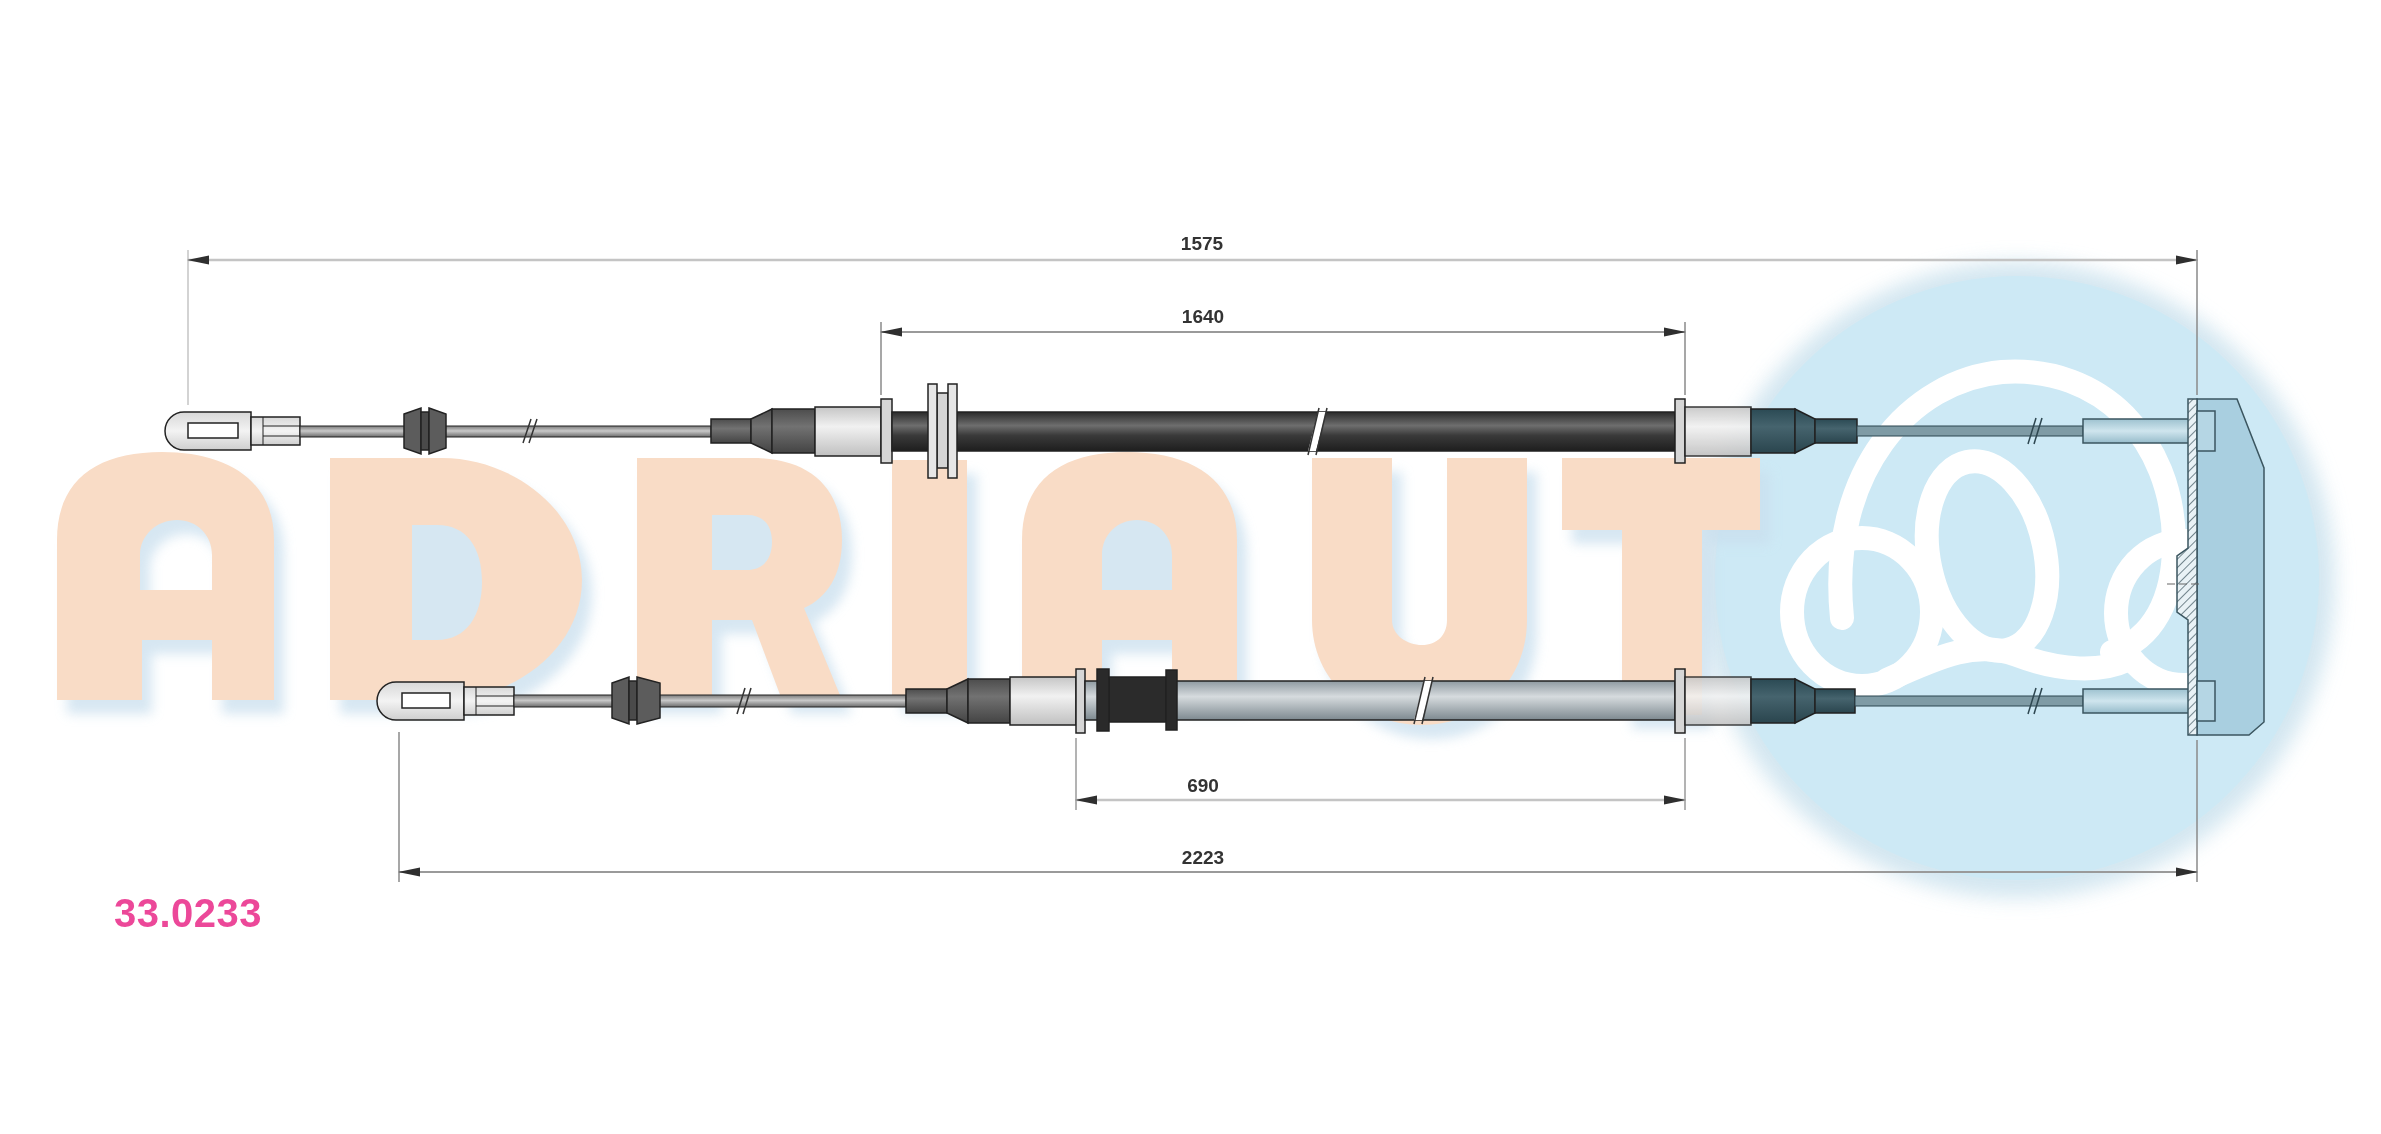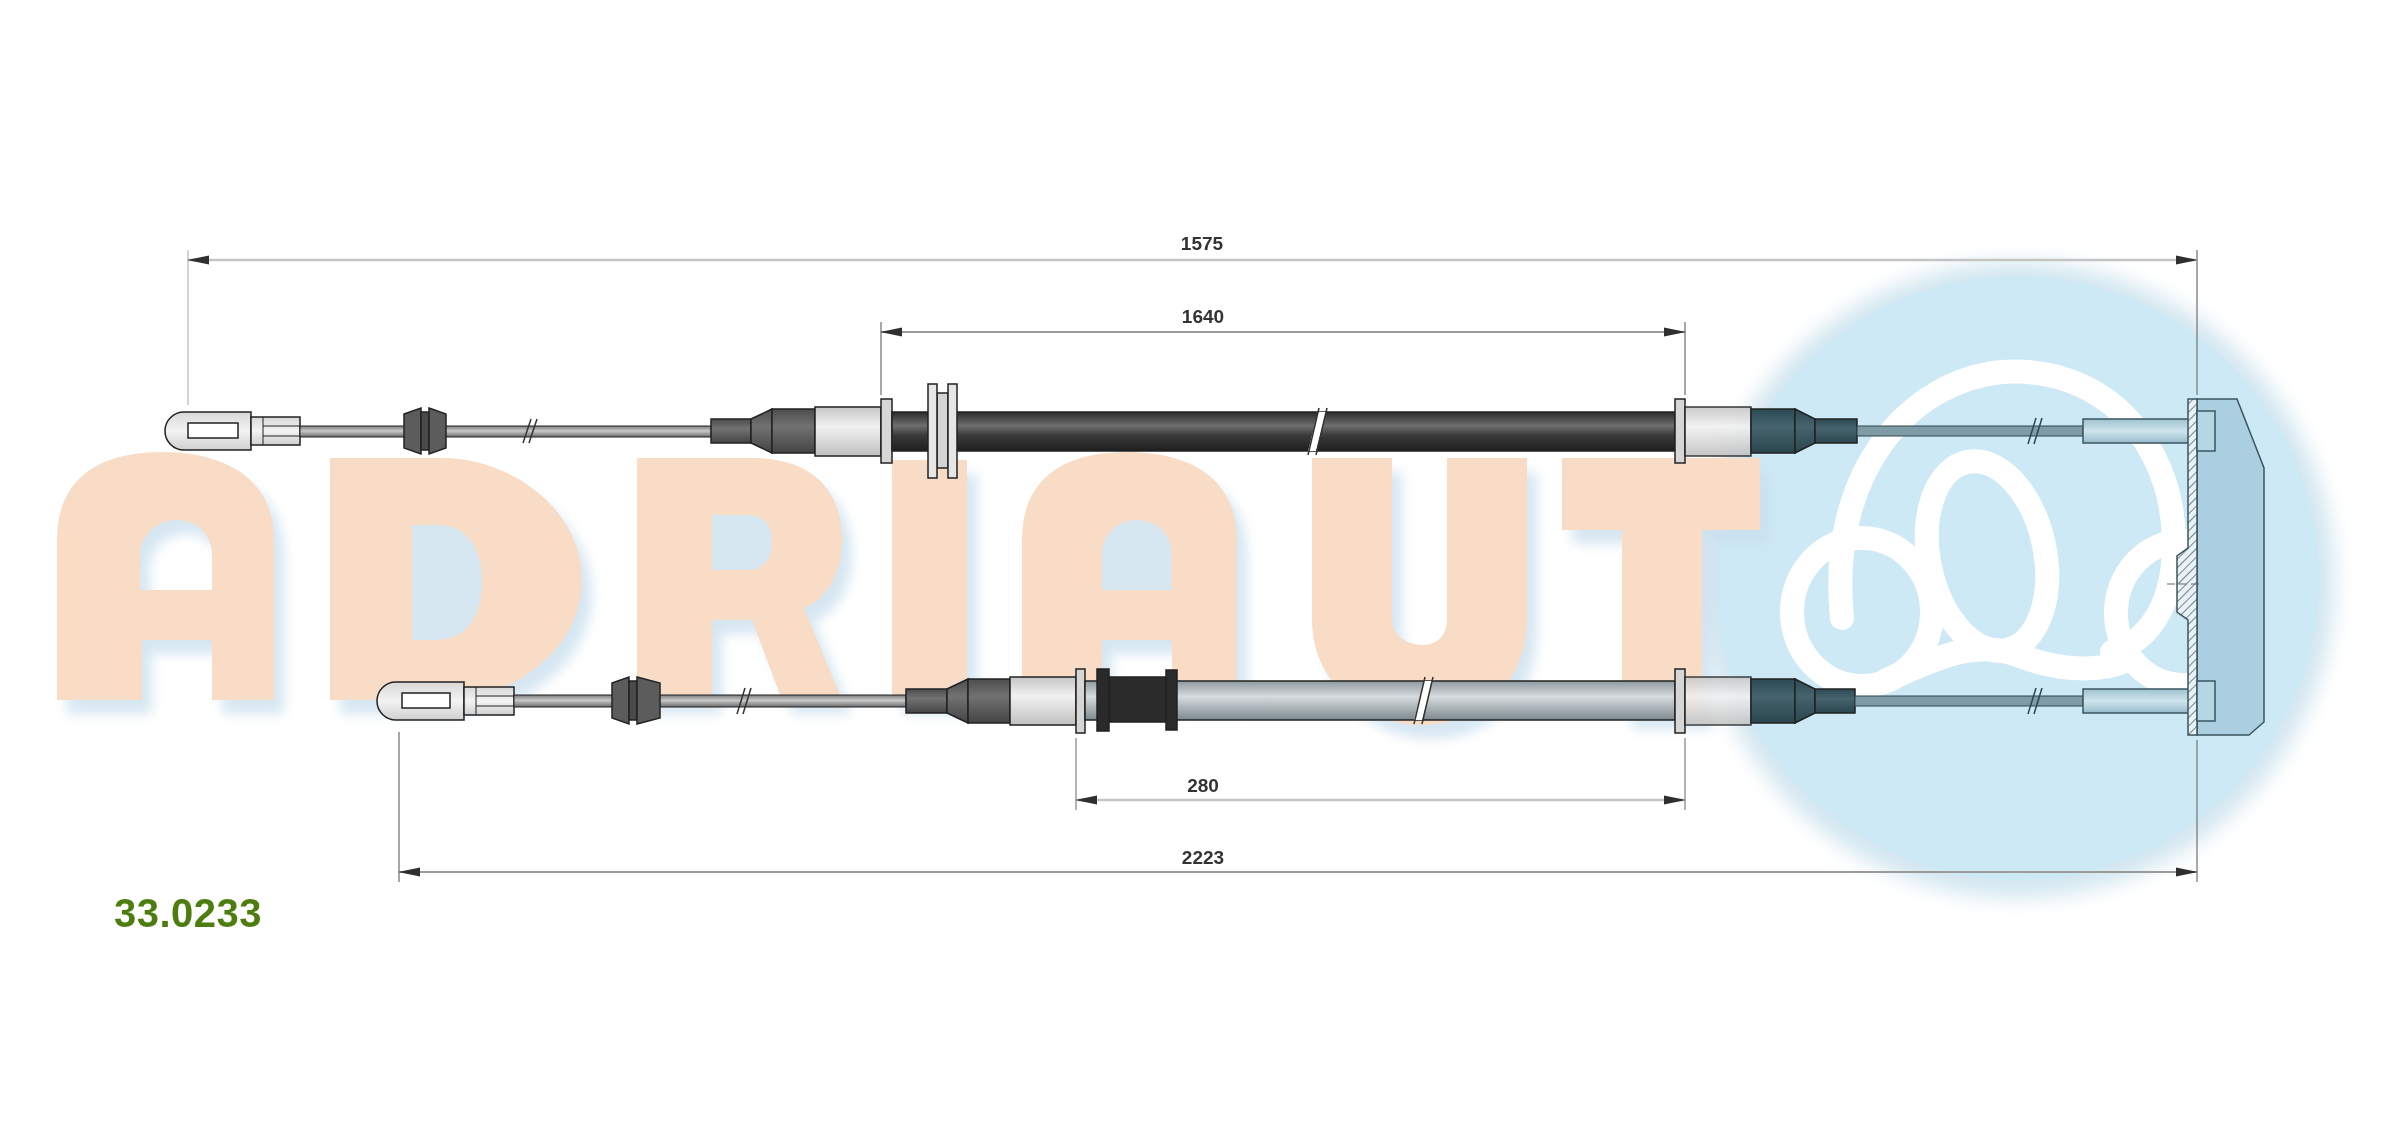--- a/index.html
+++ b/index.html
@@ -1,19 +1,19 @@
 <!DOCTYPE html>
 <html><head>
 <meta charset="utf-8">
 <style>
   html, body { margin: 0; padding: 0; background: #ffffff; }
   body { width: 2381px; height: 1134px; overflow: hidden; position: relative; font-family: "Liberation Sans", sans-serif; }
   #stage { position: absolute; left: 12px; top: 0; width: 2381px; height: 1134px; font-weight: bold; }
   .dim-label { position: absolute; font-family: "Liberation Sans", sans-serif; font-size: 19px; color: #333333; line-height: 1; white-space: nowrap; transform: translateX(-50%); }
-  .part-number { position: absolute; left: 102px; top: 893px; font-family: "Liberation Sans", sans-serif; font-size: 40px; color: #4d7c0f; line-height: 1; letter-spacing: 0.5px; }
+  .part-number { position: absolute; left: 102px; top: 893px; font-family: "Liberation Sans", sans-serif; font-size: 40px; color: #ec4899; line-height: 1; letter-spacing: 0.5px; }
 </style>
 </head>
 <body>
 
 <div id="stage">
 <svg width="2381" height="1134" viewBox="0 0 2381 1134" xmlns="http://www.w3.org/2000/svg">
   <defs>
     <linearGradient id="gWire" x1="0" y1="0" x2="0" y2="1">
       <stop offset="0" stop-color="#7a7a7a"></stop>
       <stop offset="0.45" stop-color="#c9c9c9"></stop>
@@ -229,16 +229,16 @@
     <path d="M2176,399 L2185,399 L2185,735 L2176,735 L2176,620 L2165,612 L2165,556 L2176,548 Z" fill="url(#hatch)"></path>
     <path d="M2185,411 L2203,411 L2203,451 L2185,451 Z" fill="#b5d6e4"></path>
     <path d="M2185,681 L2203,681 L2203,721 L2185,721 Z" fill="#b5d6e4"></path>
     <line x1="2155" y1="584" x2="2190" y2="584" stroke="#666" stroke-width="1.2" stroke-dasharray="8,4"></line>
   </g>
 </svg>
 
   
   <div class="dim-label" style="left:1190px; top:234px;">1575</div>
   <div class="dim-label" style="left:1191px; top:307px;">1640</div>
-  <div class="dim-label" style="left:1191px; top:776px;">280</div>
+  <div class="dim-label" style="left:1191px; top:776px;">690</div>
   <div class="dim-label" style="left:1191px; top:848px;">2223</div>
   <div class="part-number">33.0233</div>
 </div>
 
 </body></html>

